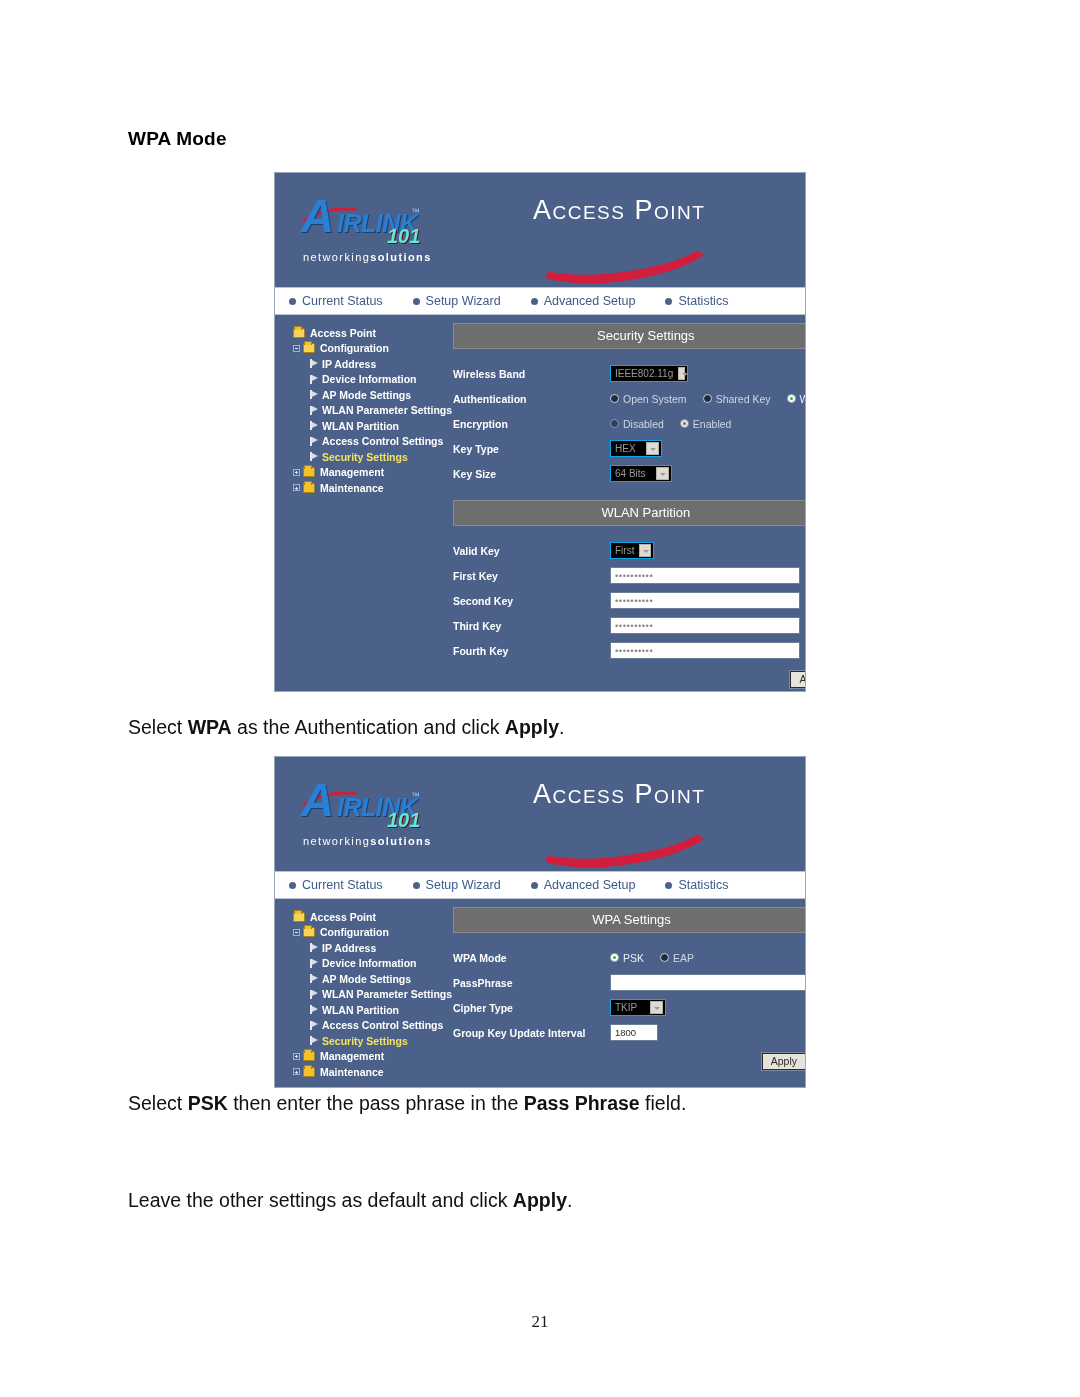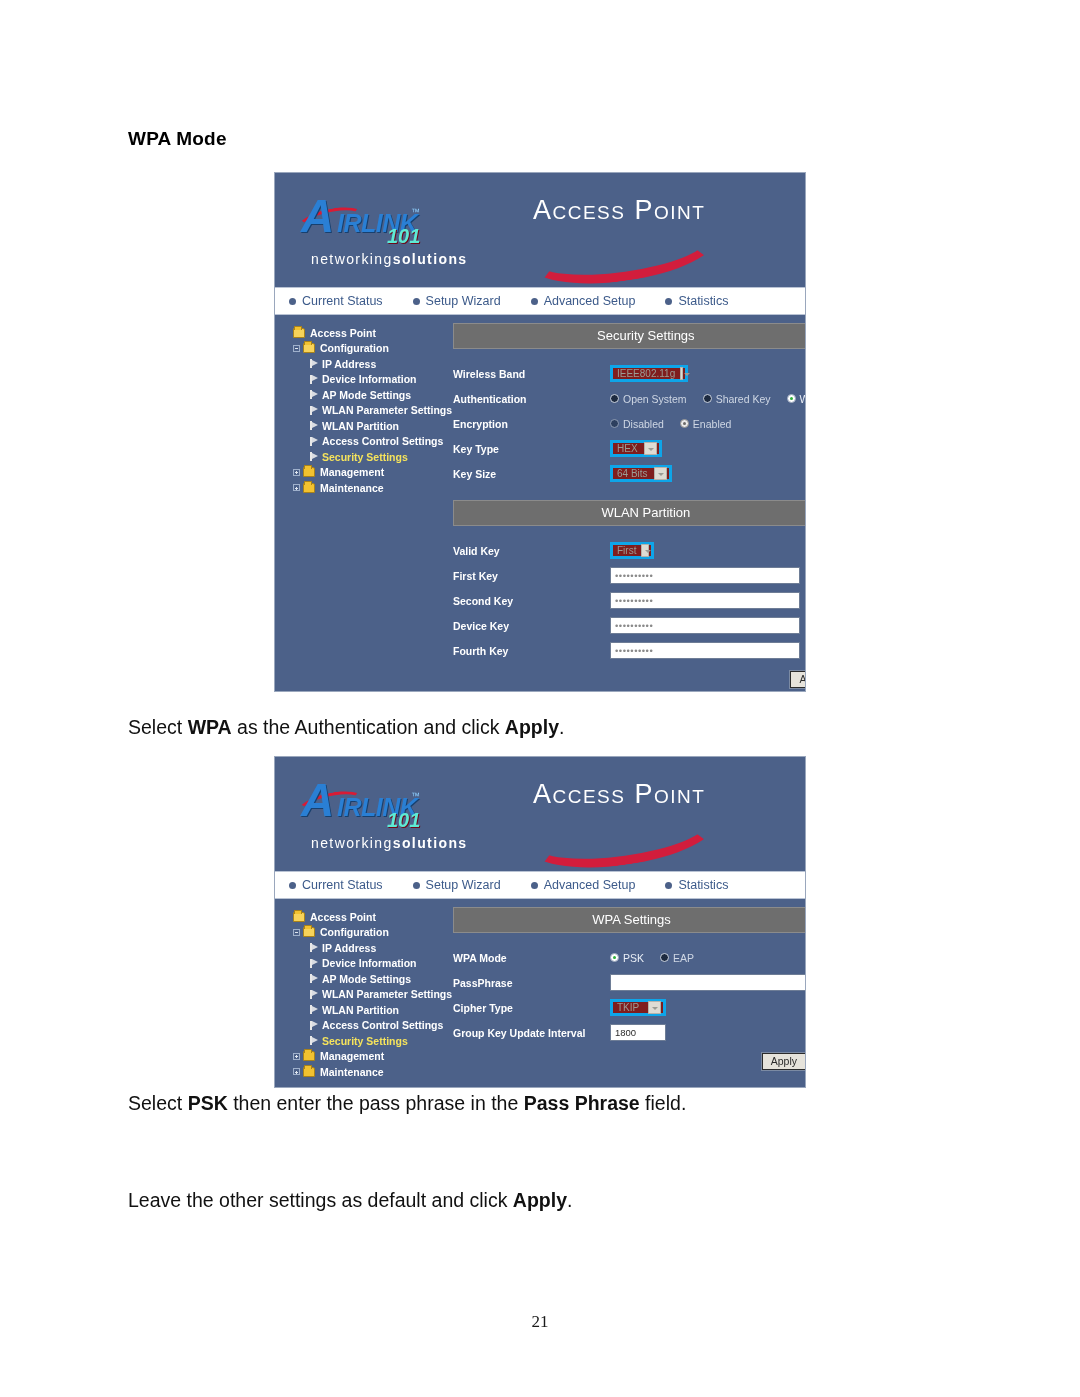--- a/index.html
+++ b/index.html
@@ -97,22 +97,22 @@
   }
   .logo-swoosh {
     position: absolute; left: 2px; top: 14px;
     width: 68px; height: 26px;
     border: 3px solid transparent;
     border-top-color: #d81b35;
     border-radius: 50%;
     transform: rotate(-12deg);
   }
   .logo-tag {
-    position: absolute; left: 16px; top: 56px;
-    font-size: 14px; letter-spacing: 1.4px;
+    position: absolute; left: 8px; top: 56px;
+    font-size: 11px; letter-spacing: 1.4px;
     color: #ffffff;
   }
   .logo-tag b { color: #ffffff; font-weight: bold; }
 
   .banner-title {
     position: absolute;
     left: 258px; top: 22px;
     width: 250px; height: 70px;
   }
   .banner-title-text {
@@ -259,22 +259,22 @@
     font-size: 10.5px;
     color: #ffffff;
     font-weight: bold;
     gap: 15px;
   }
   .flabel { width: 142px; flex: none; white-space: nowrap; }
   .fctl { flex: 1; display: flex; align-items: center; }
 
   .sel {
     display: inline-flex; align-items: center; justify-content: space-between;
-    background: #7f1d1d;
-    border: 3px solid #0ea5e9;
+    background: #000000;
+    border: 1px solid #0ea5e9;
     color: #9b9b94;
     font-size: 10px; font-weight: normal;
     height: 17px;
     padding: 0 2px 0 4px;
   }
   .sel .caret {
     width: 13px; height: 13px;
     background: #dedbd3;
     border: 1px solid #b6b3ab;
     margin-left: 5px;
@@ -337,21 +337,21 @@
     font-size: 9.5px;
     color: #333;
     display: flex; align-items: center;
     padding: 0 4px;
     font-weight: normal;
     letter-spacing: .5px;
     overflow: hidden;
   }
   .txt.key { width: 190px; color: #8a8a8a; }
   .txt.pass { width: 200px; }
-  .txt.interval { width: 56px; color: #2b2b2b; letter-spacing: 0; }
+  .txt.interval { width: 48px; color: #2b2b2b; letter-spacing: 0; }
 
   .apply-row {
     display: flex; justify-content: flex-end;
     margin-top: 8px;
     padding-right: 4px;
   }
   .apply-btn {
     background: #e6e3db;
     border: 1px solid #2b2b2b;
     outline: 1px solid #7b8aa3;
@@ -552,21 +552,21 @@
         </div>
 
         <div class="frow">
           <div class="flabel">Second Key</div>
           <div class="fctl">
             <div class="txt key">••••••••••</div>
           </div>
         </div>
 
         <div class="frow">
-          <div class="flabel">Device Key</div>
+          <div class="flabel">Third Key</div>
           <div class="fctl">
             <div class="txt key">••••••••••</div>
           </div>
         </div>
 
         <div class="frow">
           <div class="flabel">Fourth Key</div>
           <div class="fctl">
             <div class="txt key">••••••••••</div>
           </div>

